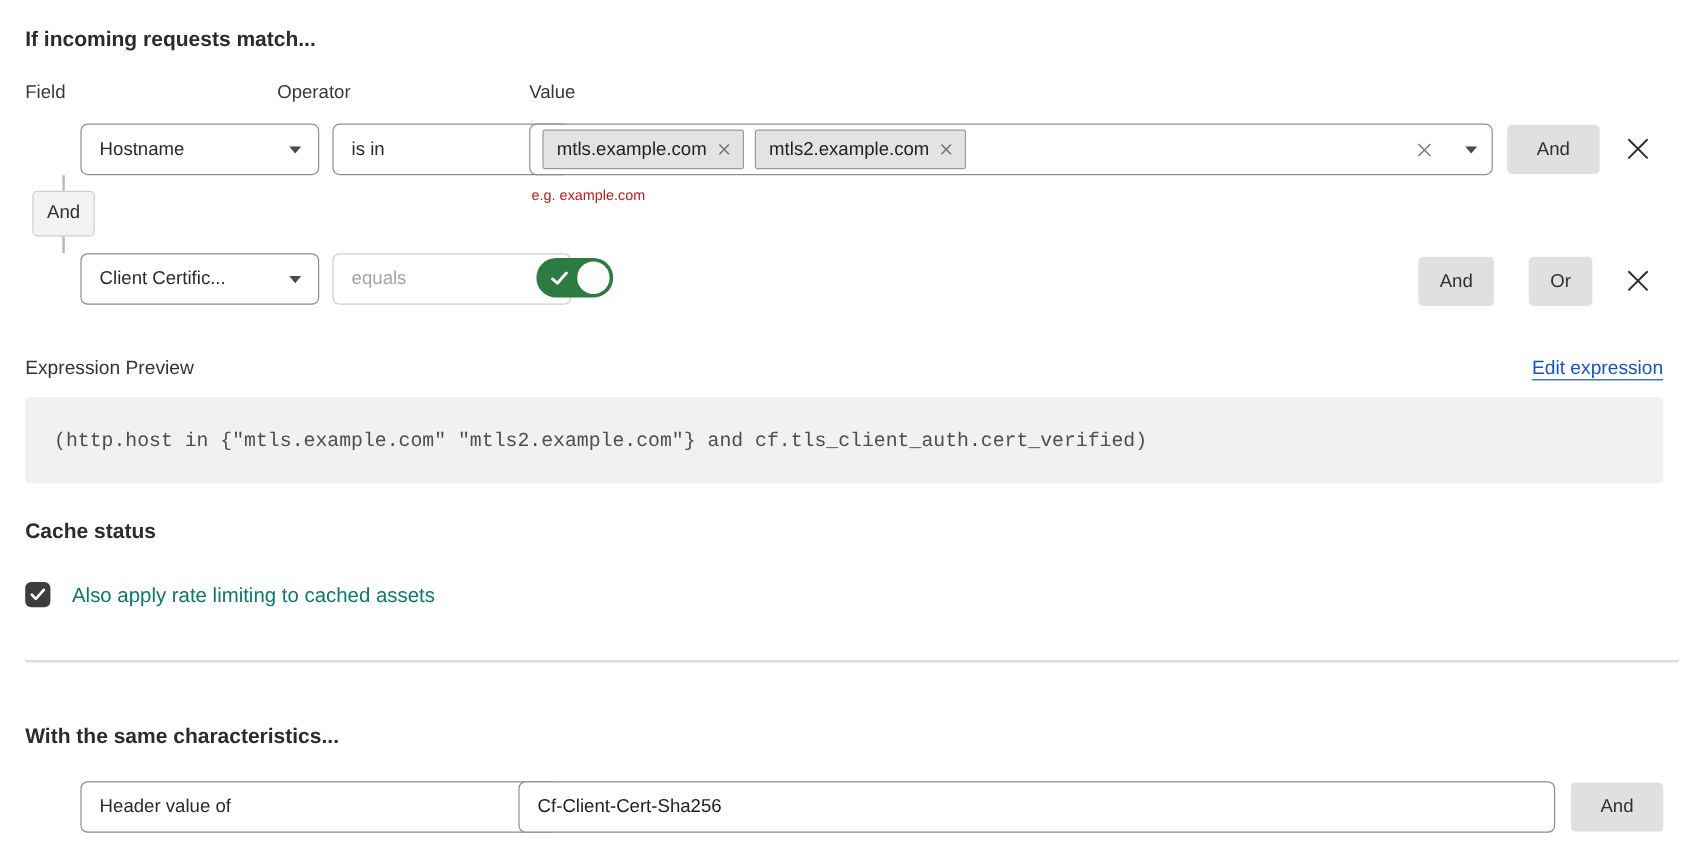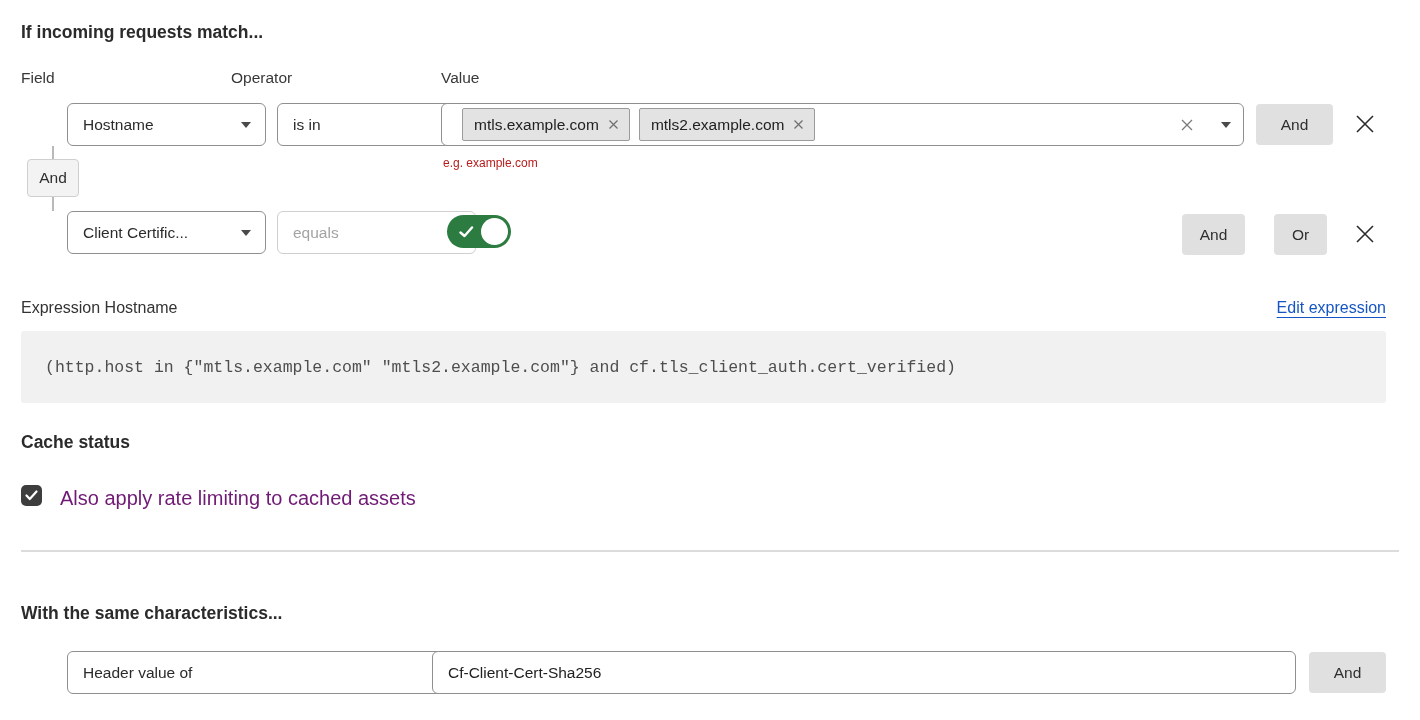--- a/index.html
+++ b/index.html
@@ -14,21 +14,21 @@
     position: absolute; height: 43px; border: 1px solid #8f8f8f; border-radius: 6px;
     background: #fff; display: flex; align-items: center; justify-content: space-between;
     padding: 0 14px 0 15px; font-size: 15.5px; color: #2b2b2b; cursor: pointer; margin-left: 46px;
   }
   .select.disabled { border-color: #cfcfcf; color: #a3a3a3; cursor: default; }
   .caret { width: 0; height: 0; border-left: 5.5px solid transparent; border-right: 5.5px solid transparent; border-top: 6.5px solid #4a4a4a; flex: 0 0 auto; margin-left: 8px; }
   .select.disabled .caret { border-top-color: #bdbdbd; }
 
   .multiselect {
     position: absolute; height: 43px; border: 1px solid #8f8f8f; border-radius: 6px; background: #fff;
-    display: flex; align-items: center; padding: 0 12px 0 20px; gap: 9px;
+    display: flex; align-items: center; padding: 0 12px 0 10px; gap: 9px;
   }
   .tag {
     display: flex; align-items: center; gap: 9px; height: 33px; padding: 0 10px 0 11px;
     background: #e3e3e3; border: 1px solid #9b9b9b; border-radius: 2px; font-size: 15.5px; color: #222;
   }
   .tag svg { display: block; }
   .ms-spacer { flex: 1; }
   .clear-x { display: flex; align-items: center; cursor: pointer; margin-right: 10px; }
 
   .btn {
@@ -60,21 +60,21 @@
     position: absolute; left: 21px; top: 331px; width: 1365px; height: 72px; background: #f1f1f1; border-radius: 3px;
     display: flex; align-items: center; padding-left: 24px;
     font-family: "Liberation Mono", "DejaVu Sans Mono", monospace; font-size: 16.5px; color: #4e4e4e; white-space: pre;
   }
 
   .h2 { position: absolute; font-size: 17.5px; font-weight: 700; color: #2b2b2b; }
   .checkbox {
     position: absolute; width: 20.5px; height: 20.5px; border-radius: 5px; background: #3d3d3d;
     display: flex; align-items: center; justify-content: center; cursor: pointer;
   }
-  .checkbox-label { position: absolute; font-size: 20px; color: #701a75; }
+  .checkbox-label { position: absolute; font-size: 17px; color: #0f766e; }
 
   .divider { position: absolute; left: 21px; top: 550px; width: 1378px; height: 2px; background: #dcdcdc; }
 
   .text-input {
     position: absolute; height: 43px; border: 1px solid #8f8f8f; border-radius: 6px; background: #fff;
     font-family: "Liberation Sans", sans-serif; font-size: 15.5px; color: #222; padding: 0 14px 0 15px; outline: none;
   }
 </style>
 </head>
 <body>
@@ -150,21 +150,21 @@
   </div>
 
   <button class="btn" style="left:1182px; top:214px; width:63px;">And</button>
   <button class="btn" style="left:1274px; top:214px; width:53px;">Or</button>
   <span class="close-x" style="left:1353px; top:222px;">
     <svg width="22" height="22" viewBox="0 0 22 22">
         <path d="M3 3 L19 19 M19 3 L3 19" stroke="#2b2b2b" stroke-width="1.6" fill="none"></path>
       </svg>
   </span>
 
-  <div class="expr-label" style="left:21px; top:299px;">Expression Hostname</div>
+  <div class="expr-label" style="left:21px; top:299px;">Expression Preview</div>
   <a class="expr-link" style="right:34px; top:299px;">Edit expression</a>
   <div class="code-block">(http.host in {"mtls.example.com" "mtls2.example.com"} and cf.tls_client_auth.cert_verified)</div>
 
   <div class="h2" style="left:21px; top:432px;">Cache status</div>
   <span class="checkbox" style="left:21px; top:485px;">
     <svg width="13" height="11" viewBox="0 0 13 11">
         <path d="M1.5 5.5 L4.8 9 L11.5 1.5" stroke="#fff" stroke-width="2.2" fill="none" stroke-linecap="round" stroke-linejoin="round"></path>
       </svg>
   </span>
   <div class="checkbox-label" style="left:60px; top:487px;">Also apply rate limiting to cached assets</div>

